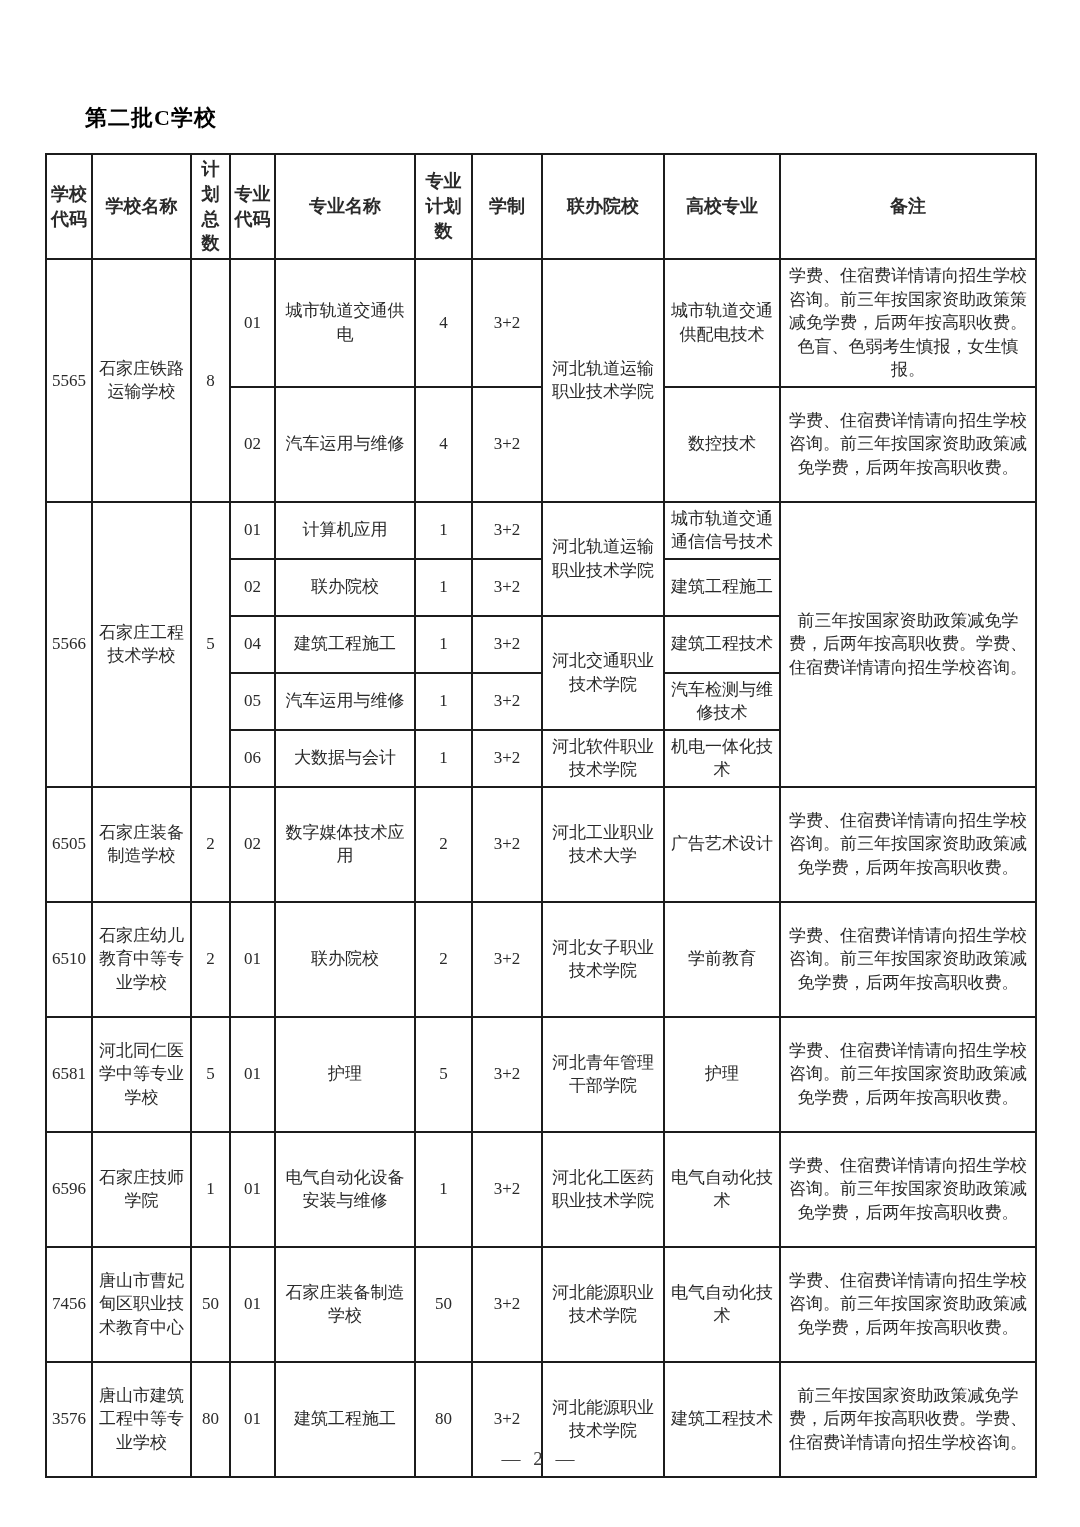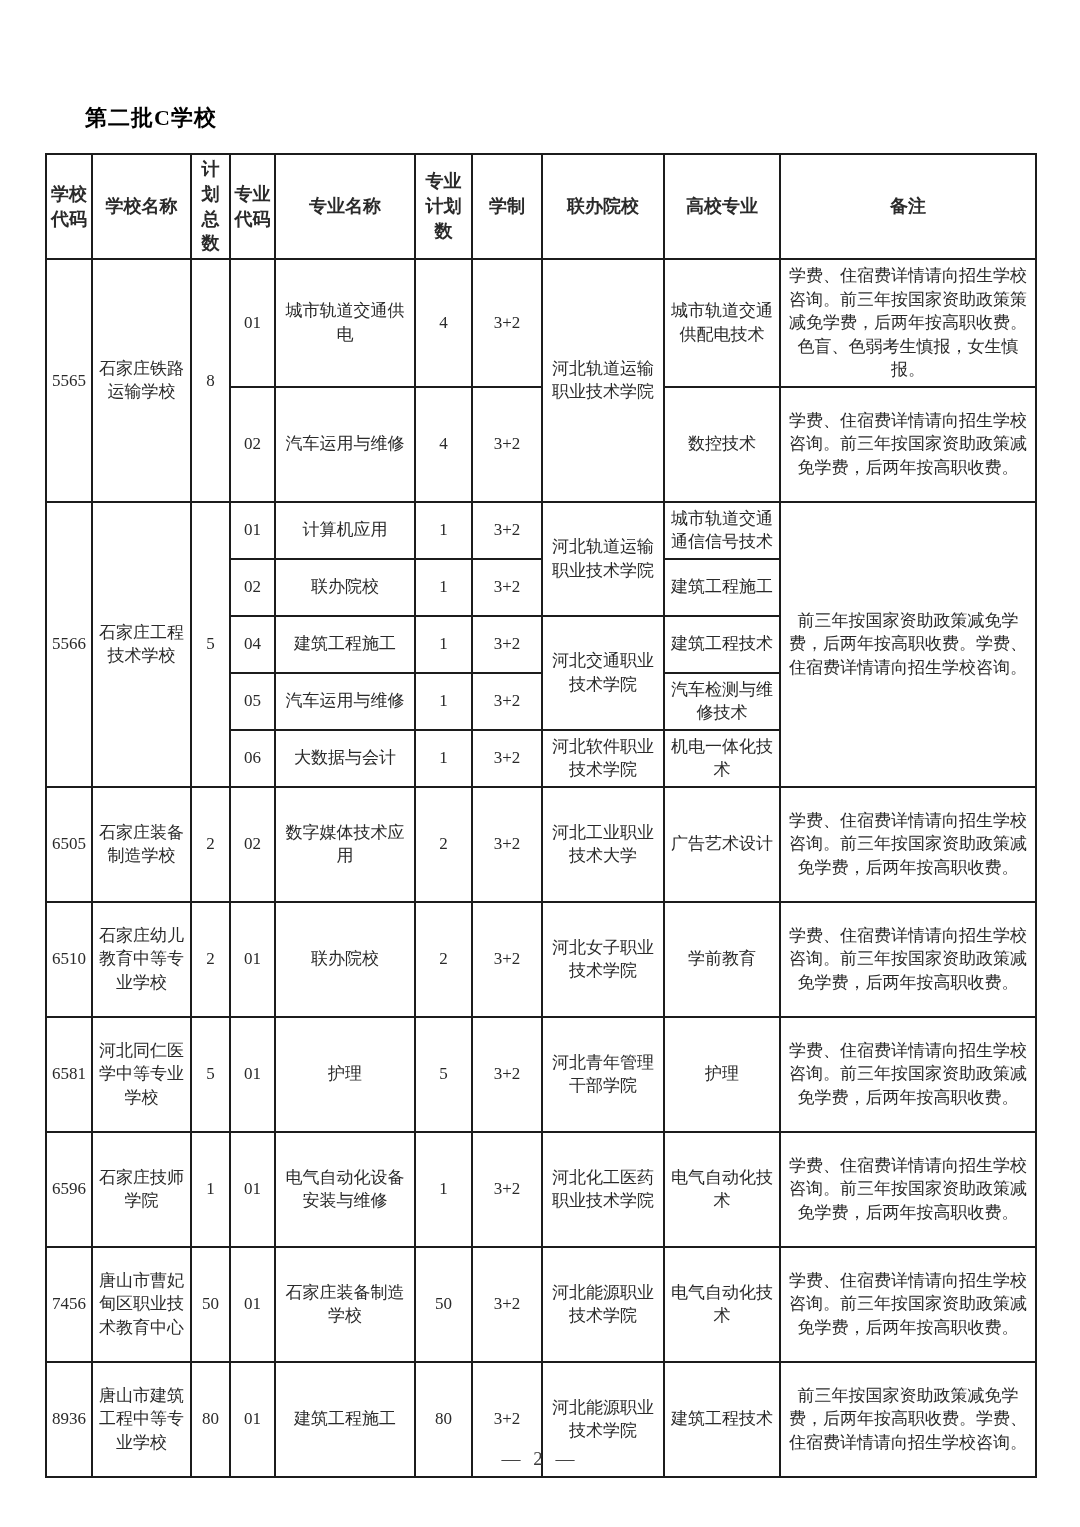--- a/index.html
+++ b/index.html
@@ -220,21 +220,21 @@
           <td class="c">50</td>
           <td class="c">01</td>
           <td class="l">石家庄装备制造学校</td>
           <td class="c">50</td>
           <td class="c">3+2</td>
           <td class="l">河北能源职业技术学院</td>
           <td class="l">电气自动化技术</td>
           <td class="l">学费、住宿费详情请向招生学校咨询。前三年按国家资助政策减免学费，后两年按高职收费。</td>
         </tr>
         <tr class="row-tall">
-          <td class="c">8936</td>
+          <td class="c">3576</td>
           <td class="l">唐山市建筑工程中等专业学校</td>
           <td class="c">80</td>
           <td class="c">01</td>
           <td class="l">建筑工程施工</td>
           <td class="c">80</td>
           <td class="c">3+2</td>
           <td class="l">河北能源职业技术学院</td>
           <td class="l">建筑工程技术</td>
           <td class="l">前三年按国家资助政策减免学费，后两年按高职收费。学费、住宿费详情请向招生学校咨询。</td>
         </tr>

